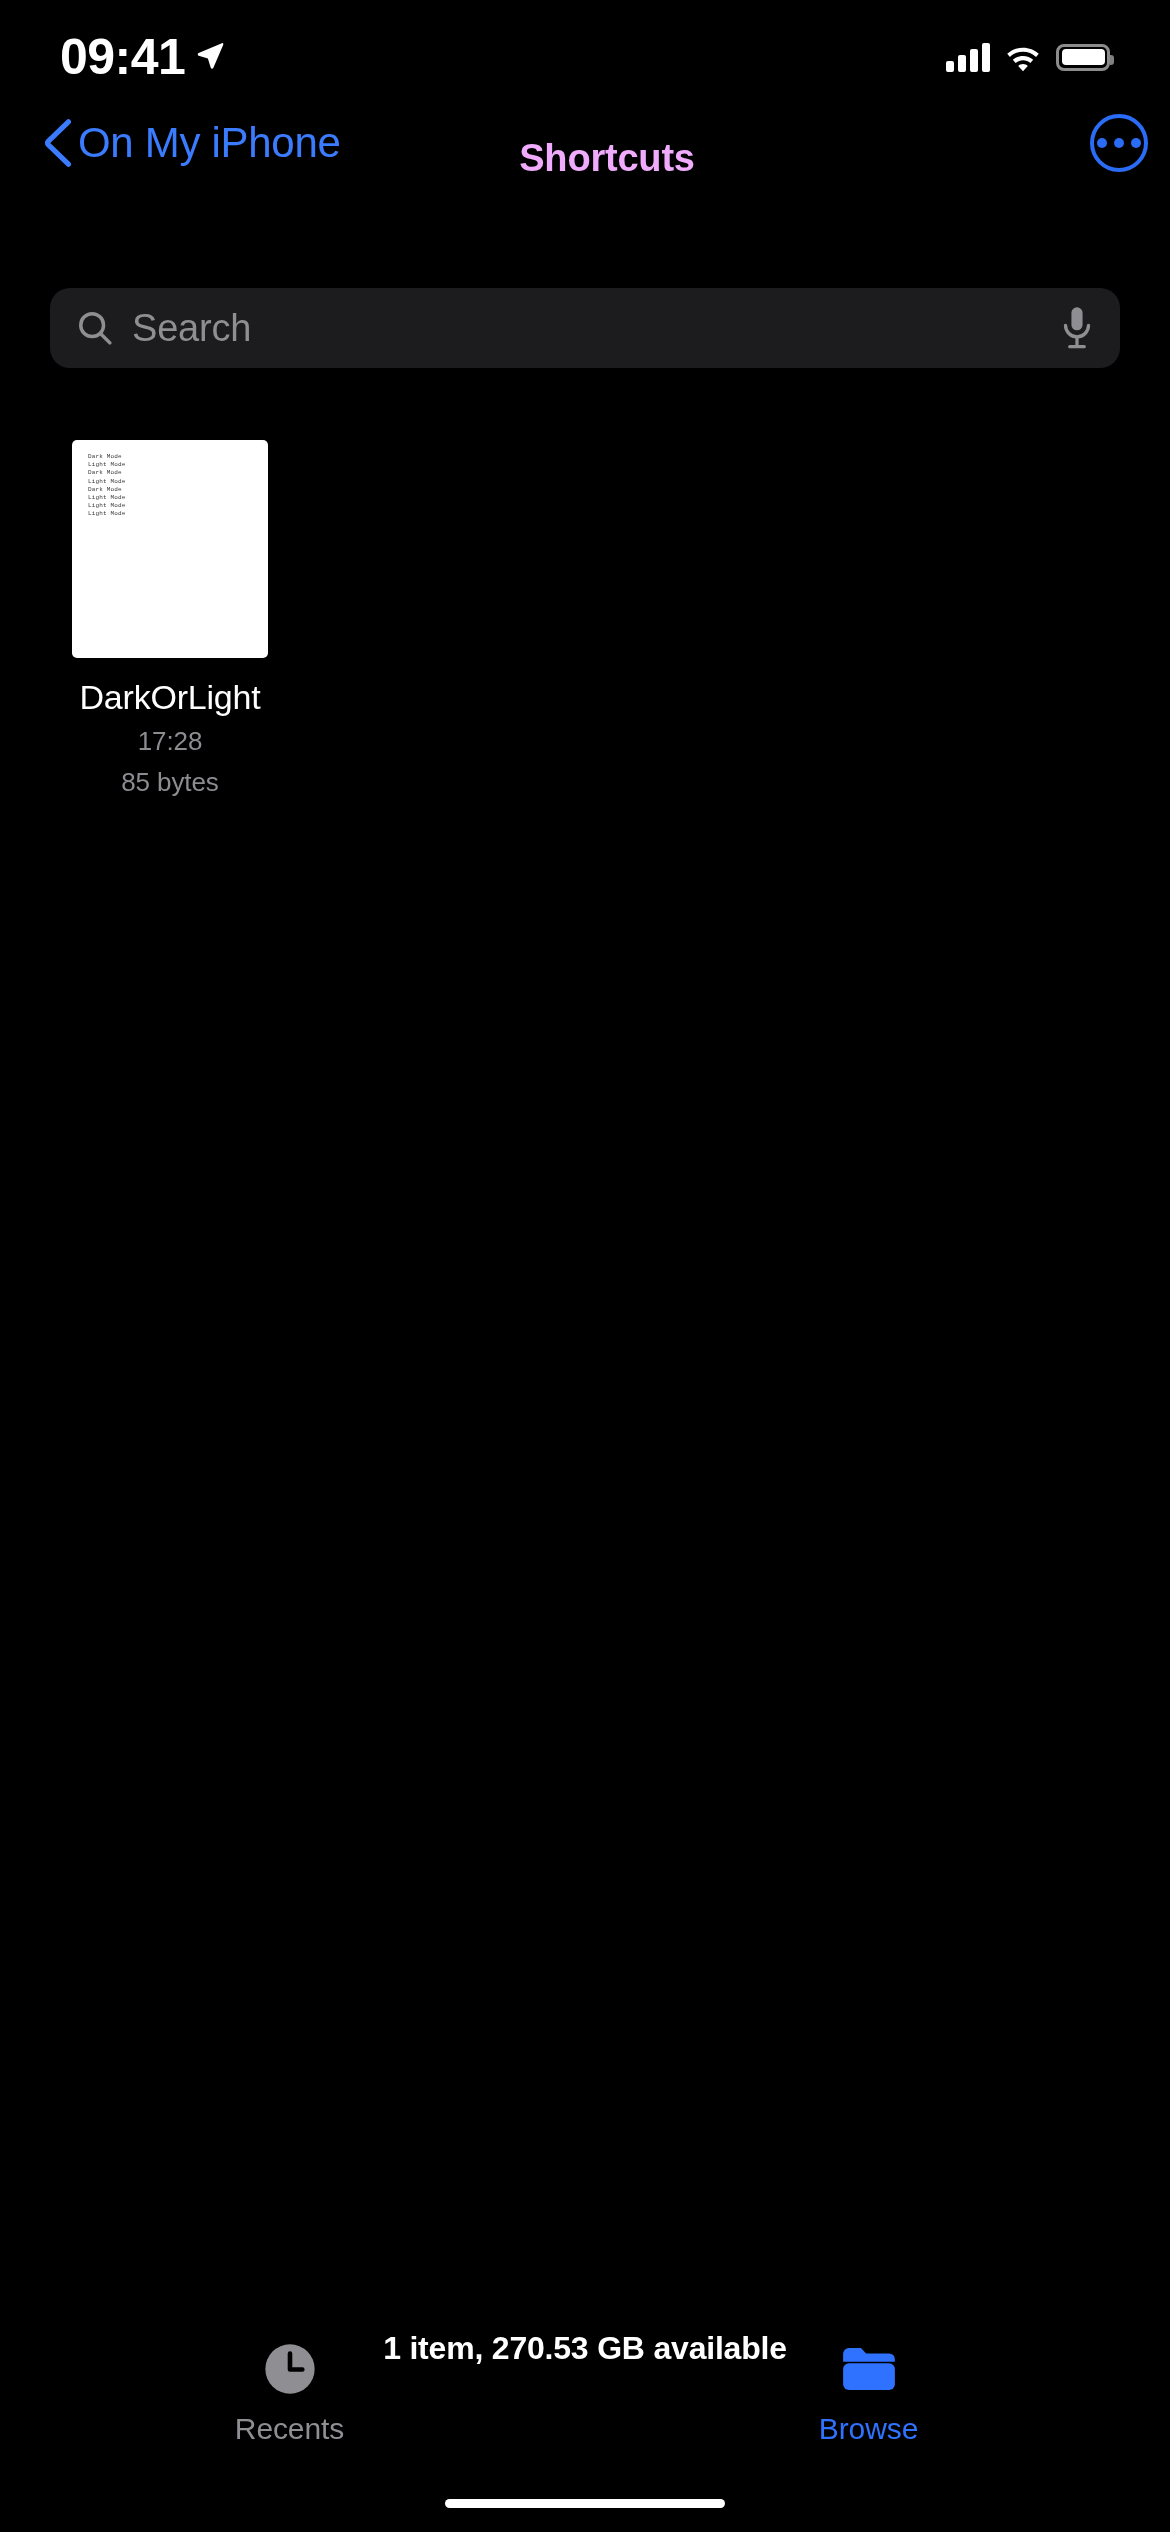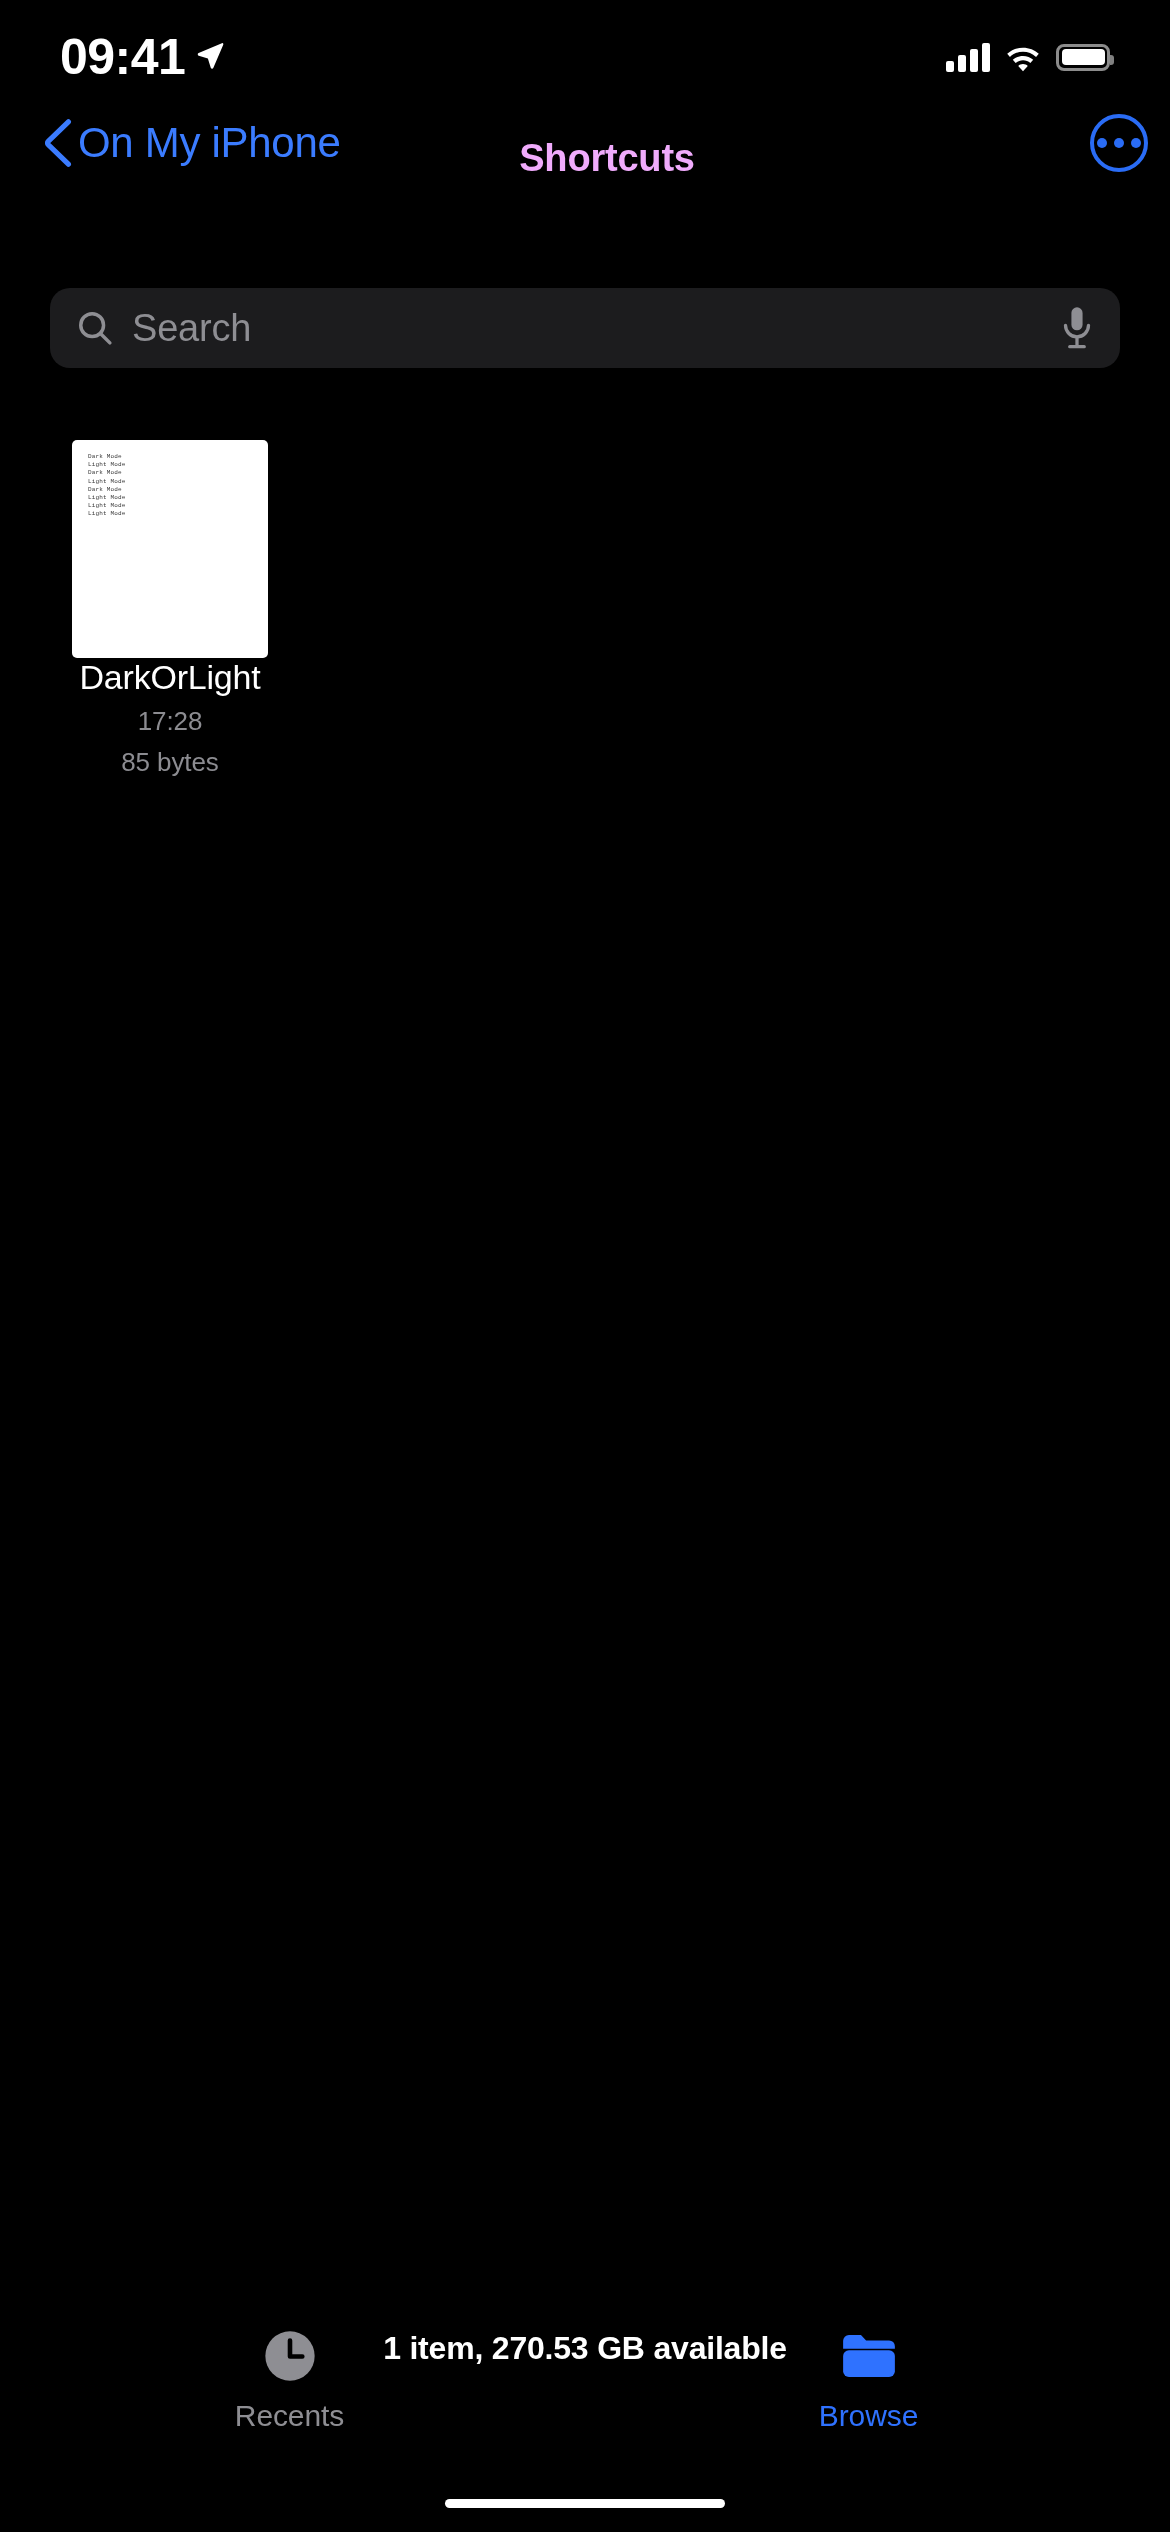--- a/index.html
+++ b/index.html
@@ -131,41 +131,42 @@
   }
   .thumb-line {
     font-family:"Liberation Mono", monospace;
     font-size:6px;
     line-height:8.2px;
     color:#3a3a3a;
     letter-spacing:0.15px;
     white-space:nowrap;
   }
   .file-name {
+    margin-top:20px;
     font-size:34px; color:#fff; letter-spacing:-0.2px;
     text-align:center; line-height:1.15;
   }
   .file-meta {
     margin-top:8px;
     font-size:26px; color:#8c8c91; letter-spacing:-0.1px;
     text-align:center; line-height:1.25;
   }
 
   
   .footer-status {
     position:absolute; left:0; width:1170px;
     top:2330px;
     text-align:center;
     font-size:32px; font-weight:700; color:#fff;
     letter-spacing:-0.2px;
   }
 
   
   .tab-bar {
-    position:absolute; left:0; bottom:69px;
+    position:absolute; left:0; bottom:56px;
     width:1158px; height:150px;
     display:flex;
   }
   .tab {
     flex:1 1 0;
     display:flex; flex-direction:column;
     align-items:center; justify-content:flex-start;
     padding-top:14px; gap:14px;
     cursor:pointer;
   }

